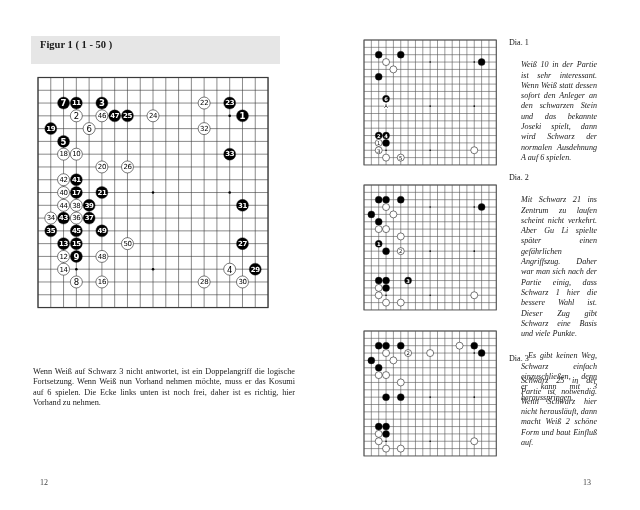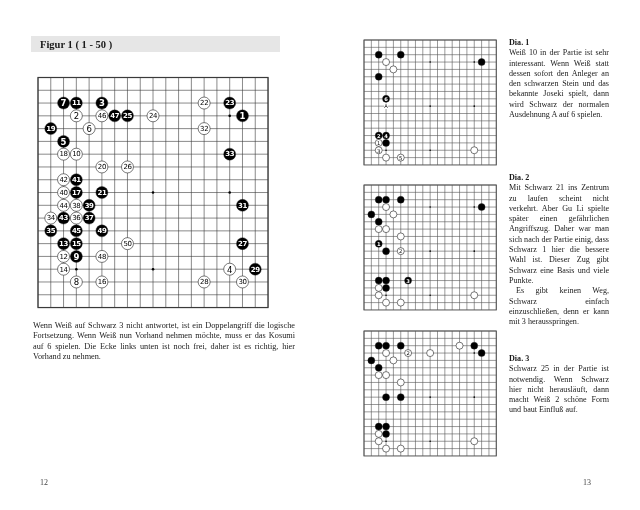--- a/index.html
+++ b/index.html
@@ -1,33 +1,33 @@
 <!DOCTYPE html>
 <html><head>
 <meta charset="utf-8">
 <style>
   html, body { margin:0; padding:0; background:#ffffff; }
   body { width:640px; height:510px; position:relative; overflow:hidden; font-family:"DejaVu Serif", serif; color:#1a1a1a; }
   .page { position:absolute; top:0; height:510px; }
   #left-page { left:0; width:320px; }
   #right-page { left:320px; width:320px; }
-  .fig-header { position:absolute; left:31px; top:36px; width:249px; height:16px; background:#e6e6e6; }
+  .fig-header { position:absolute; left:31px; top:36px; width:249px; height:28px; background:#e6e6e6; }
   .fig-header span { position:absolute; left:9px; top:3px; font-size:10.5px; font-weight:bold; font-family:"Liberation Serif", serif; }
   svg.board { position:absolute; overflow:visible; }
   #main-board { left:30px; top:70px; }
   .body-text { position:absolute; left:33px; top:321px; width:262px; font-family:"Liberation Serif", serif; font-size:8.25px; line-height:10.4px; text-align:justify; }
   .body-text p { margin:0; text-indent:7px; }
-  .body-text p.first { text-indent:0; }
+  .body-text p.first { text-indent:0;margin-top:46px; }
   .page-num { position:absolute; top:478px; font-size:8px; font-family:"Liberation Serif", serif; color:#444; }
   #pnum-left { left:40px; }
   #pnum-right { left:583px; }
   .dia { position:absolute; left:361px; }
   .dia-text { position:absolute; left:509px; width:100px; font-family:"Liberation Serif", serif; font-size:8.1px; line-height:10.3px; text-align:justify; }
-  .dia-text .title { font-weight:bold; display:block; text-align:left; }
-  .dia-text p { margin:0; text-indent:0; }
+  .dia-text .title { font-weight:normal; display:block; text-align:left; }
+  .dia-text p { margin:12px; text-indent:0;font-style:italic; }
   .dia-text p.ind { text-indent:7px; }
   #dia1-text { top:38px; }
   #dia2-text { top:173px; }
   #dia3-text { top:354px; }
   .stone-label { font-family:"DejaVu Sans", sans-serif; text-anchor:middle; dominant-baseline:central; }
 </style>
 </head>
 <body>
 
 <div class="page" id="left-page">

